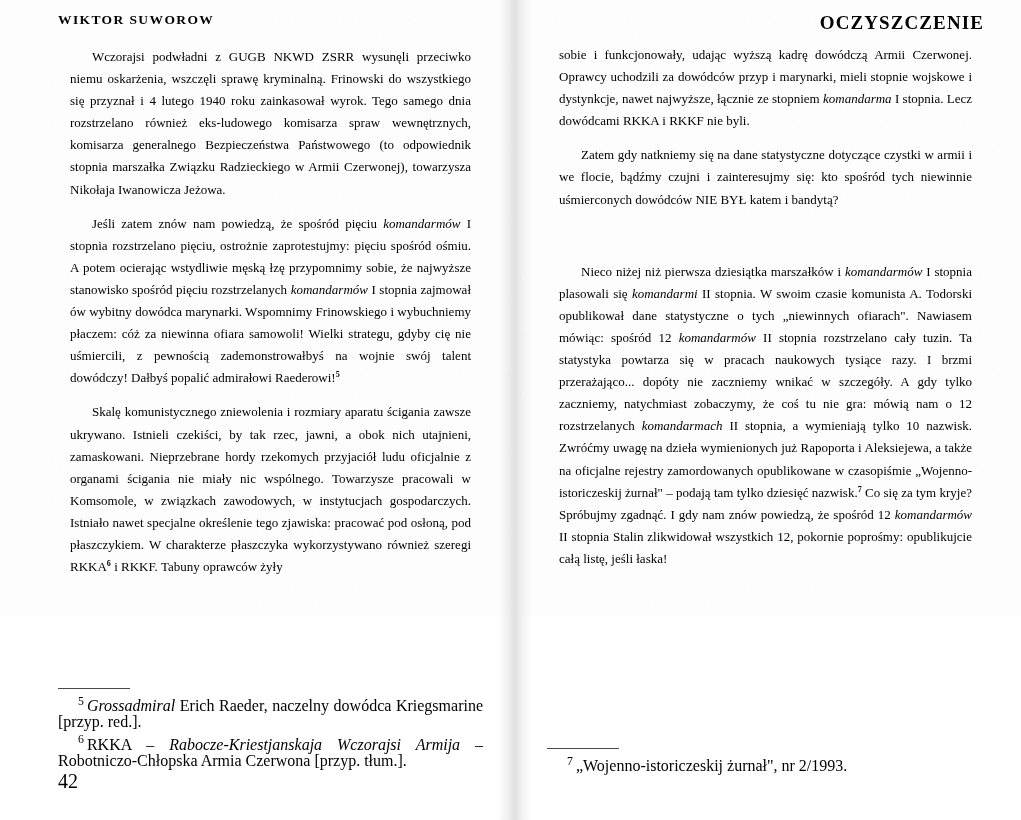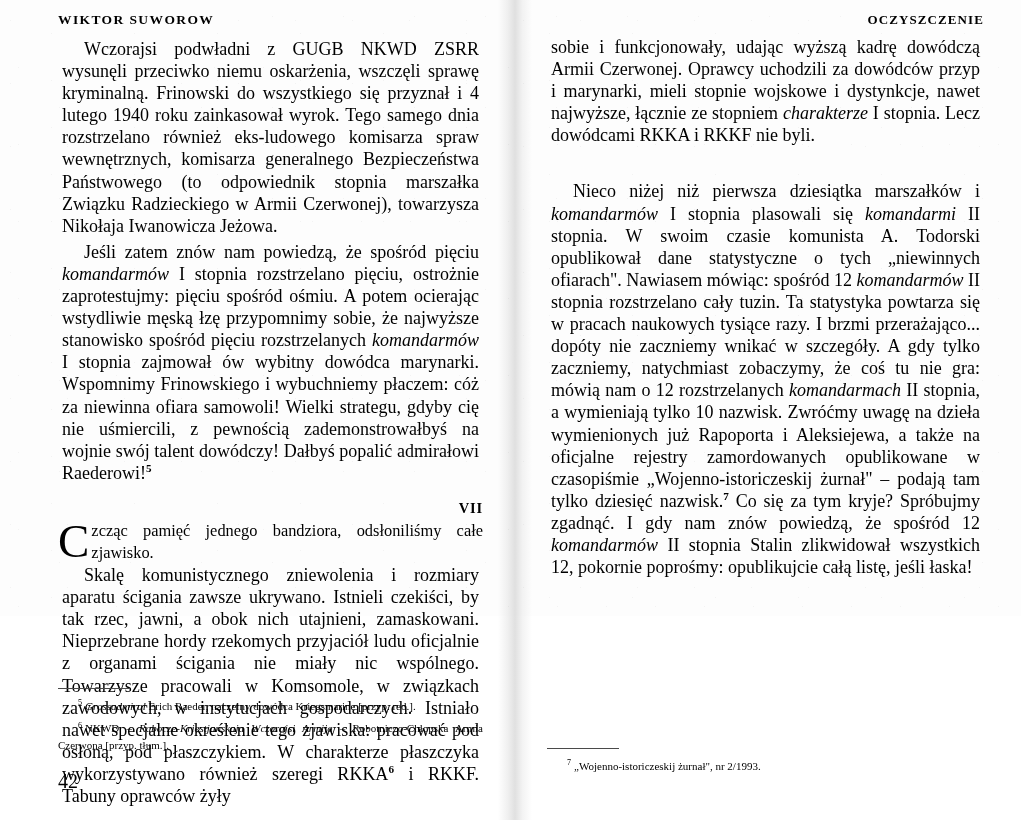--- a/index.html
+++ b/index.html
@@ -52,32 +52,32 @@
 
   .runhead {
     position: absolute;
     top: 12px;
     font-weight: bold;
     font-size: 13.5px;
     letter-spacing: 1.4px;
     white-space: nowrap;
   }
   .runhead-left  { left: 0;  text-align: left; }
-  .runhead-right { right: 0; text-align: right; font-size: 13px; letter-spacing: 1.1px; }
+  .runhead-right { right: 0; text-align: right; font-size: 19px; letter-spacing: 1.1px; }
 
   .body-col {
     position: absolute;
     top: 34px;
     width: 100%;
   }
   .body-col-right { top: 32px; }
 
   p.para {
-    margin: 4px;
-    font-size: 18px;
+    margin: 12px;
+    font-size: 13px;
     line-height: 22.1px;
     text-align: justify;
     text-justify: inter-word;
     text-indent: 22px;
     hyphens: manual;
   }
   p.para.noindent { text-indent: 0; }
 
   i, em { font-style: italic; }
 
@@ -129,21 +129,21 @@
   .footnotes-right { left: 0; top: 748px; width: 437px; }
 
   .fn-rule {
     width: 72px;
     height: 1px;
     background: #4a4a4a;
     margin: 0 0 9px 0;
   }
   p.footnote {
     margin: 0 0 6px 0;
-    font-size: 11px;
+    font-size: 16px;
     line-height: 16.4px;
     text-align: justify;
     text-indent: 20px;
   }
   p.footnote sup {
     font-size: 0.74em;
     font-weight: normal;
     margin-right: 3px;
   }
 
@@ -177,47 +177,44 @@
     <div class="content-left">
 
       <div class="runhead runhead-left">WIKTOR  SUWOROW</div>
 
       <div class="body-col">
 
         <p class="para" id="L-p1"><span>Wczorajsi podwładni z GUGB NKWD ZSRR wysunęli przeciwko niemu oskarżenia, wszczęli sprawę kryminalną. Frinowski do wszystkiego się przyznał i 4 lutego 1940 roku zainkasował wyrok. Tego samego dnia rozstrzelano również eks-ludowego komisarza spraw wewnętrznych, komisarza generalnego Bezpieczeństwa Państwowego (to odpowiednik stopnia marszałka Związku Radzieckiego w Armii Czerwonej), towarzysza Nikołaja Iwanowicza Jeżowa.</span></p>
 
         <p class="para" id="L-p2"><span>Jeśli zatem znów nam powiedzą, że spośród pięciu </span><i>komandarmów</i><span> I stopnia rozstrzelano pięciu, ostrożnie zaprotestujmy: pięciu spośród ośmiu. A potem ocierając wstydliwie męską łzę przypomnimy sobie, że najwyższe stanowisko spośród pięciu rozstrzelanych </span><i>komandarmów</i><span> I stopnia zajmował ów wybitny dowódca marynarki. Wspomnimy Frinowskiego i wybuchniemy płaczem: cóż za niewinna ofiara samowoli! Wielki strategu, gdyby cię nie uśmiercili, z pewnością zademonstrowałbyś na wojnie swój talent dowódczy! Dałbyś popalić admirałowi Raederowi!</span><sup>5</sup></p>
 
-        <div class="section-wrap">
-          <div class="section-num">VII</div>
-          <p class="dropcap-para" id="L-s1"><span class="dropcap">C</span><span>zcząc pamięć jednego bandziora, odsłoniliśmy całe zjawisko.</span></p>
-        </div>
 
         <p class="para" id="L-s2" style="margin-top:0;"><span>Skalę komunistycznego zniewolenia i rozmiary aparatu ścigania zawsze ukrywano. Istnieli czekiści, by tak rzec, jawni, a obok nich utajnieni, zamaskowani. Nieprzebrane hordy rzekomych przyjaciół ludu oficjalnie z organami ścigania nie miały nic wspólnego. Towarzysze pracowali w Komsomole, w związkach zawodowych, w instytucjach gospodarczych. Istniało nawet specjalne określenie tego zjawiska: pracować pod osłoną, pod płaszczykiem. W charakterze płaszczyka wykorzystywano również szeregi RKKA</span><sup>6</sup><span> i RKKF. Tabuny oprawców żyły</span></p>
 
       </div>
 
       <div class="footnotes footnotes-left">
         <div class="fn-rule"></div>
         <p class="footnote" id="L-fn0"><sup class="thin">5</sup><i>Grossadmiral</i><span> Erich Raeder, naczelny dowódca Kriegsmarine [przyp. red.].</span></p>
-        <p class="footnote" id="L-fn1"><sup class="thin">6</sup><span>NKWD – </span><i>Rabocze-Kriestjanskaja Wczorajsi Armija</i><span> – Robotniczo-Chłopska Armia Czerwona [przyp. tłum.].</span></p>
+        <p class="footnote" id="L-fn1"><sup class="thin">6</sup><span>RKKA – </span><i>Rabocze-Kriestjanskaja Wczorajsi Armija</i><span> – Robotniczo-Chłopska Armia Czerwona [przyp. tłum.].</span></p>
       </div>
 
       <div class="folio">42</div>
 
     </div>
   </div>
 
   <div class="page page-right">
     <div class="content-right">
 
       <div class="runhead runhead-right">OCZYSZCZENIE</div>
 
       <div class="body-col body-col-right">
-        <p class="para noindent" id="R-p1"><span>sobie i funkcjonowały, udając wyższą kadrę dowódczą Armii Czerwonej. Oprawcy uchodzili za dowódców przyp i marynarki, mieli stopnie wojskowe i dystynkcje, nawet najwyższe, łącznie ze stopniem </span><i>charakterze</i><span> I stopnia. Lecz dowódcami RKKA i RKKF nie byli.</span></p>
+        <p class="para noindent" id="R-p1"><span>sobie i funkcjonowały, udając wyższą kadrę dowódczą Armii Czerwonej. Oprawcy uchodzili za dowódców przyp i marynarki, mieli stopnie wojskowe i dystynkcje, nawet najwyższe, łącznie ze stopniem </span><i>komandarma</i><span> I stopnia. Lecz dowódcami RKKA i RKKF nie byli.</span></p>
+        <p class="para" id="R-p2"><span>Zatem gdy natkniemy się na dane statystyczne dotyczące czystki w armii i we flocie, bądźmy czujni i zainteresujmy się: kto spośród tych niewinnie uśmierconych dowódców NIE BYŁ katem i bandytą?</span></p>
         <div class="spacer-md"></div>
         <p class="para" id="R-p3"><span>Nieco niżej niż pierwsza dziesiątka marszałków i </span><i>komandarmów</i><span> I stopnia plasowali się </span><i>komandarmi</i><span> II stopnia. W swoim czasie komunista A. Todorski opublikował dane statystyczne o tych „niewinnych ofiarach". Nawiasem mówiąc: spośród 12 </span><i>komandarmów</i><span> II stopnia rozstrzelano cały tuzin. Ta statystyka powtarza się w pracach naukowych tysiące razy. I brzmi przerażająco... dopóty nie zaczniemy wnikać w szczegóły. A gdy tylko zaczniemy, natychmiast zobaczymy, że coś tu nie gra: mówią nam o 12 rozstrzelanych </span><i>komandarmach</i><span> II stopnia, a wymieniają tylko 10 nazwisk. Zwróćmy uwagę na dzieła wymienionych już Rapoporta i Aleksiejewa, a także na oficjalne rejestry zamordowanych opublikowane w czasopiśmie „Wojenno-istoriczeskij żurnał" – podają tam tylko dziesięć nazwisk.</span><sup>7</sup><span> Co się za tym kryje? Spróbujmy zgadnąć. I gdy nam znów powiedzą, że spośród 12 </span><i>komandarmów</i><span> II stopnia Stalin zlikwidował wszystkich 12, pokornie poprośmy: opublikujcie całą listę, jeśli łaska!</span></p>
       </div>
 
       <div class="footnotes footnotes-right">
         <div class="fn-rule"></div>
         <p class="footnote" id="R-fn0"><sup class="thin">7</sup><span>„Wojenno-istoriczeskij żurnał", nr 2/1993.</span></p>
       </div>
 
     </div>

